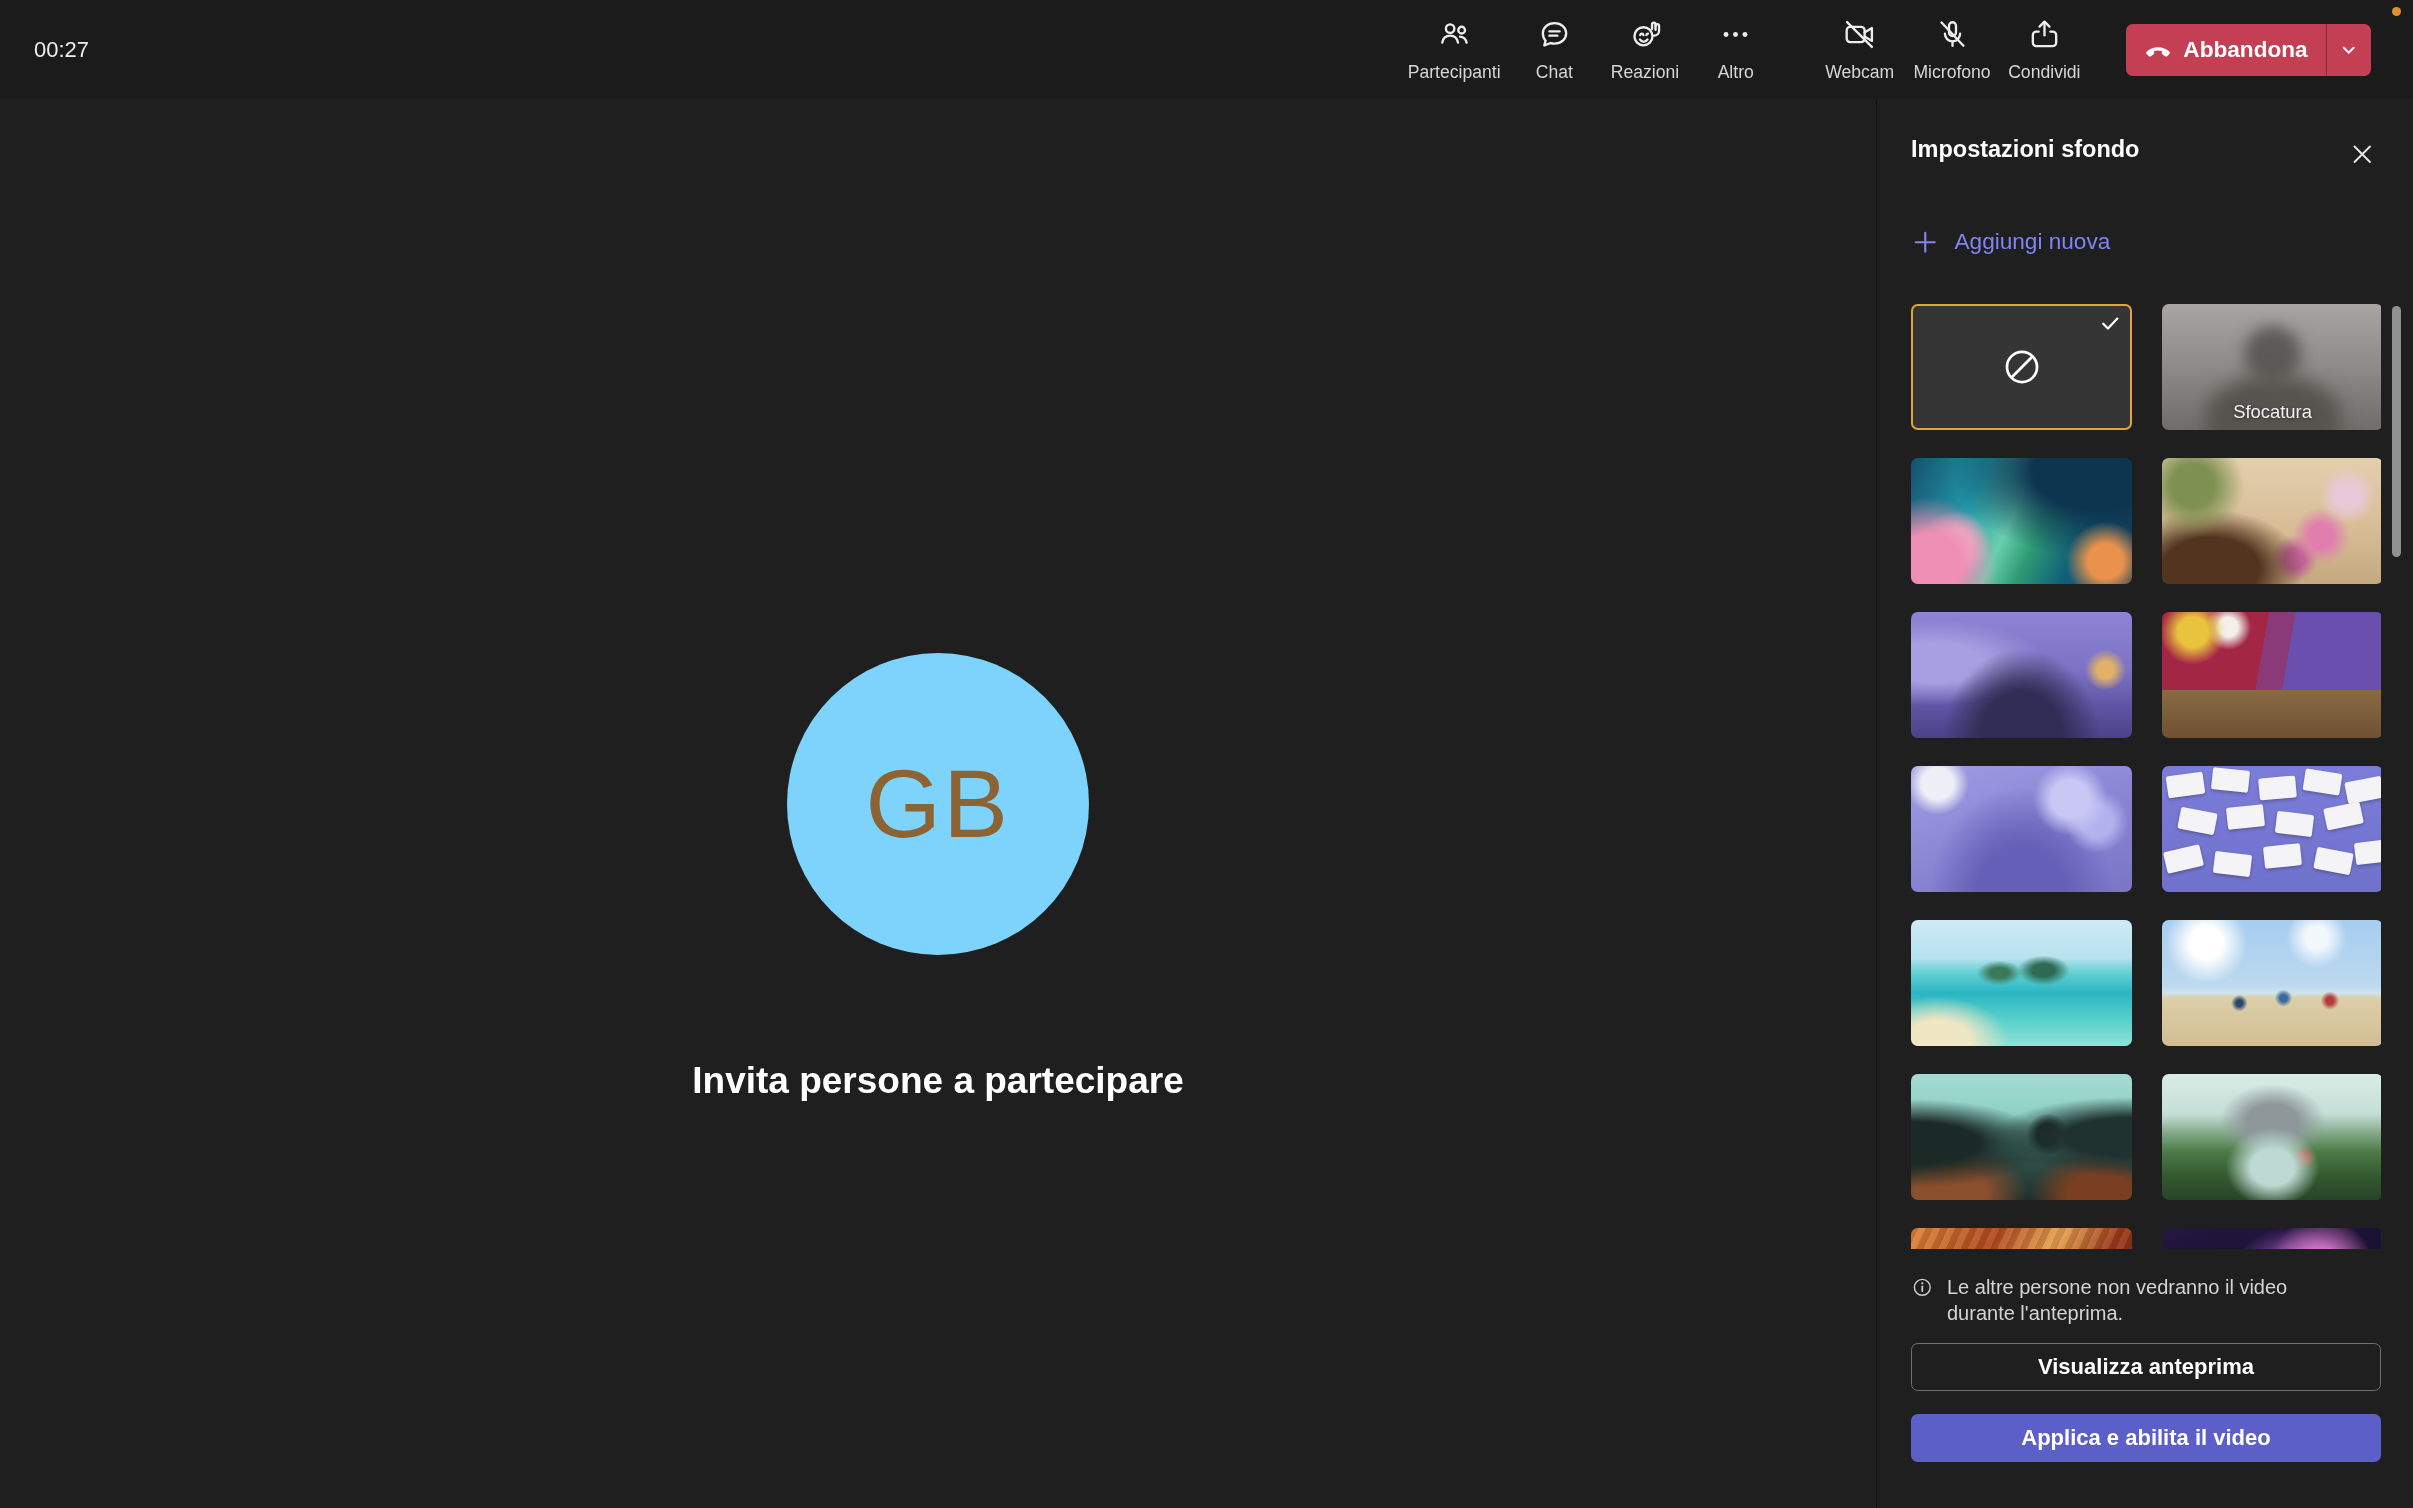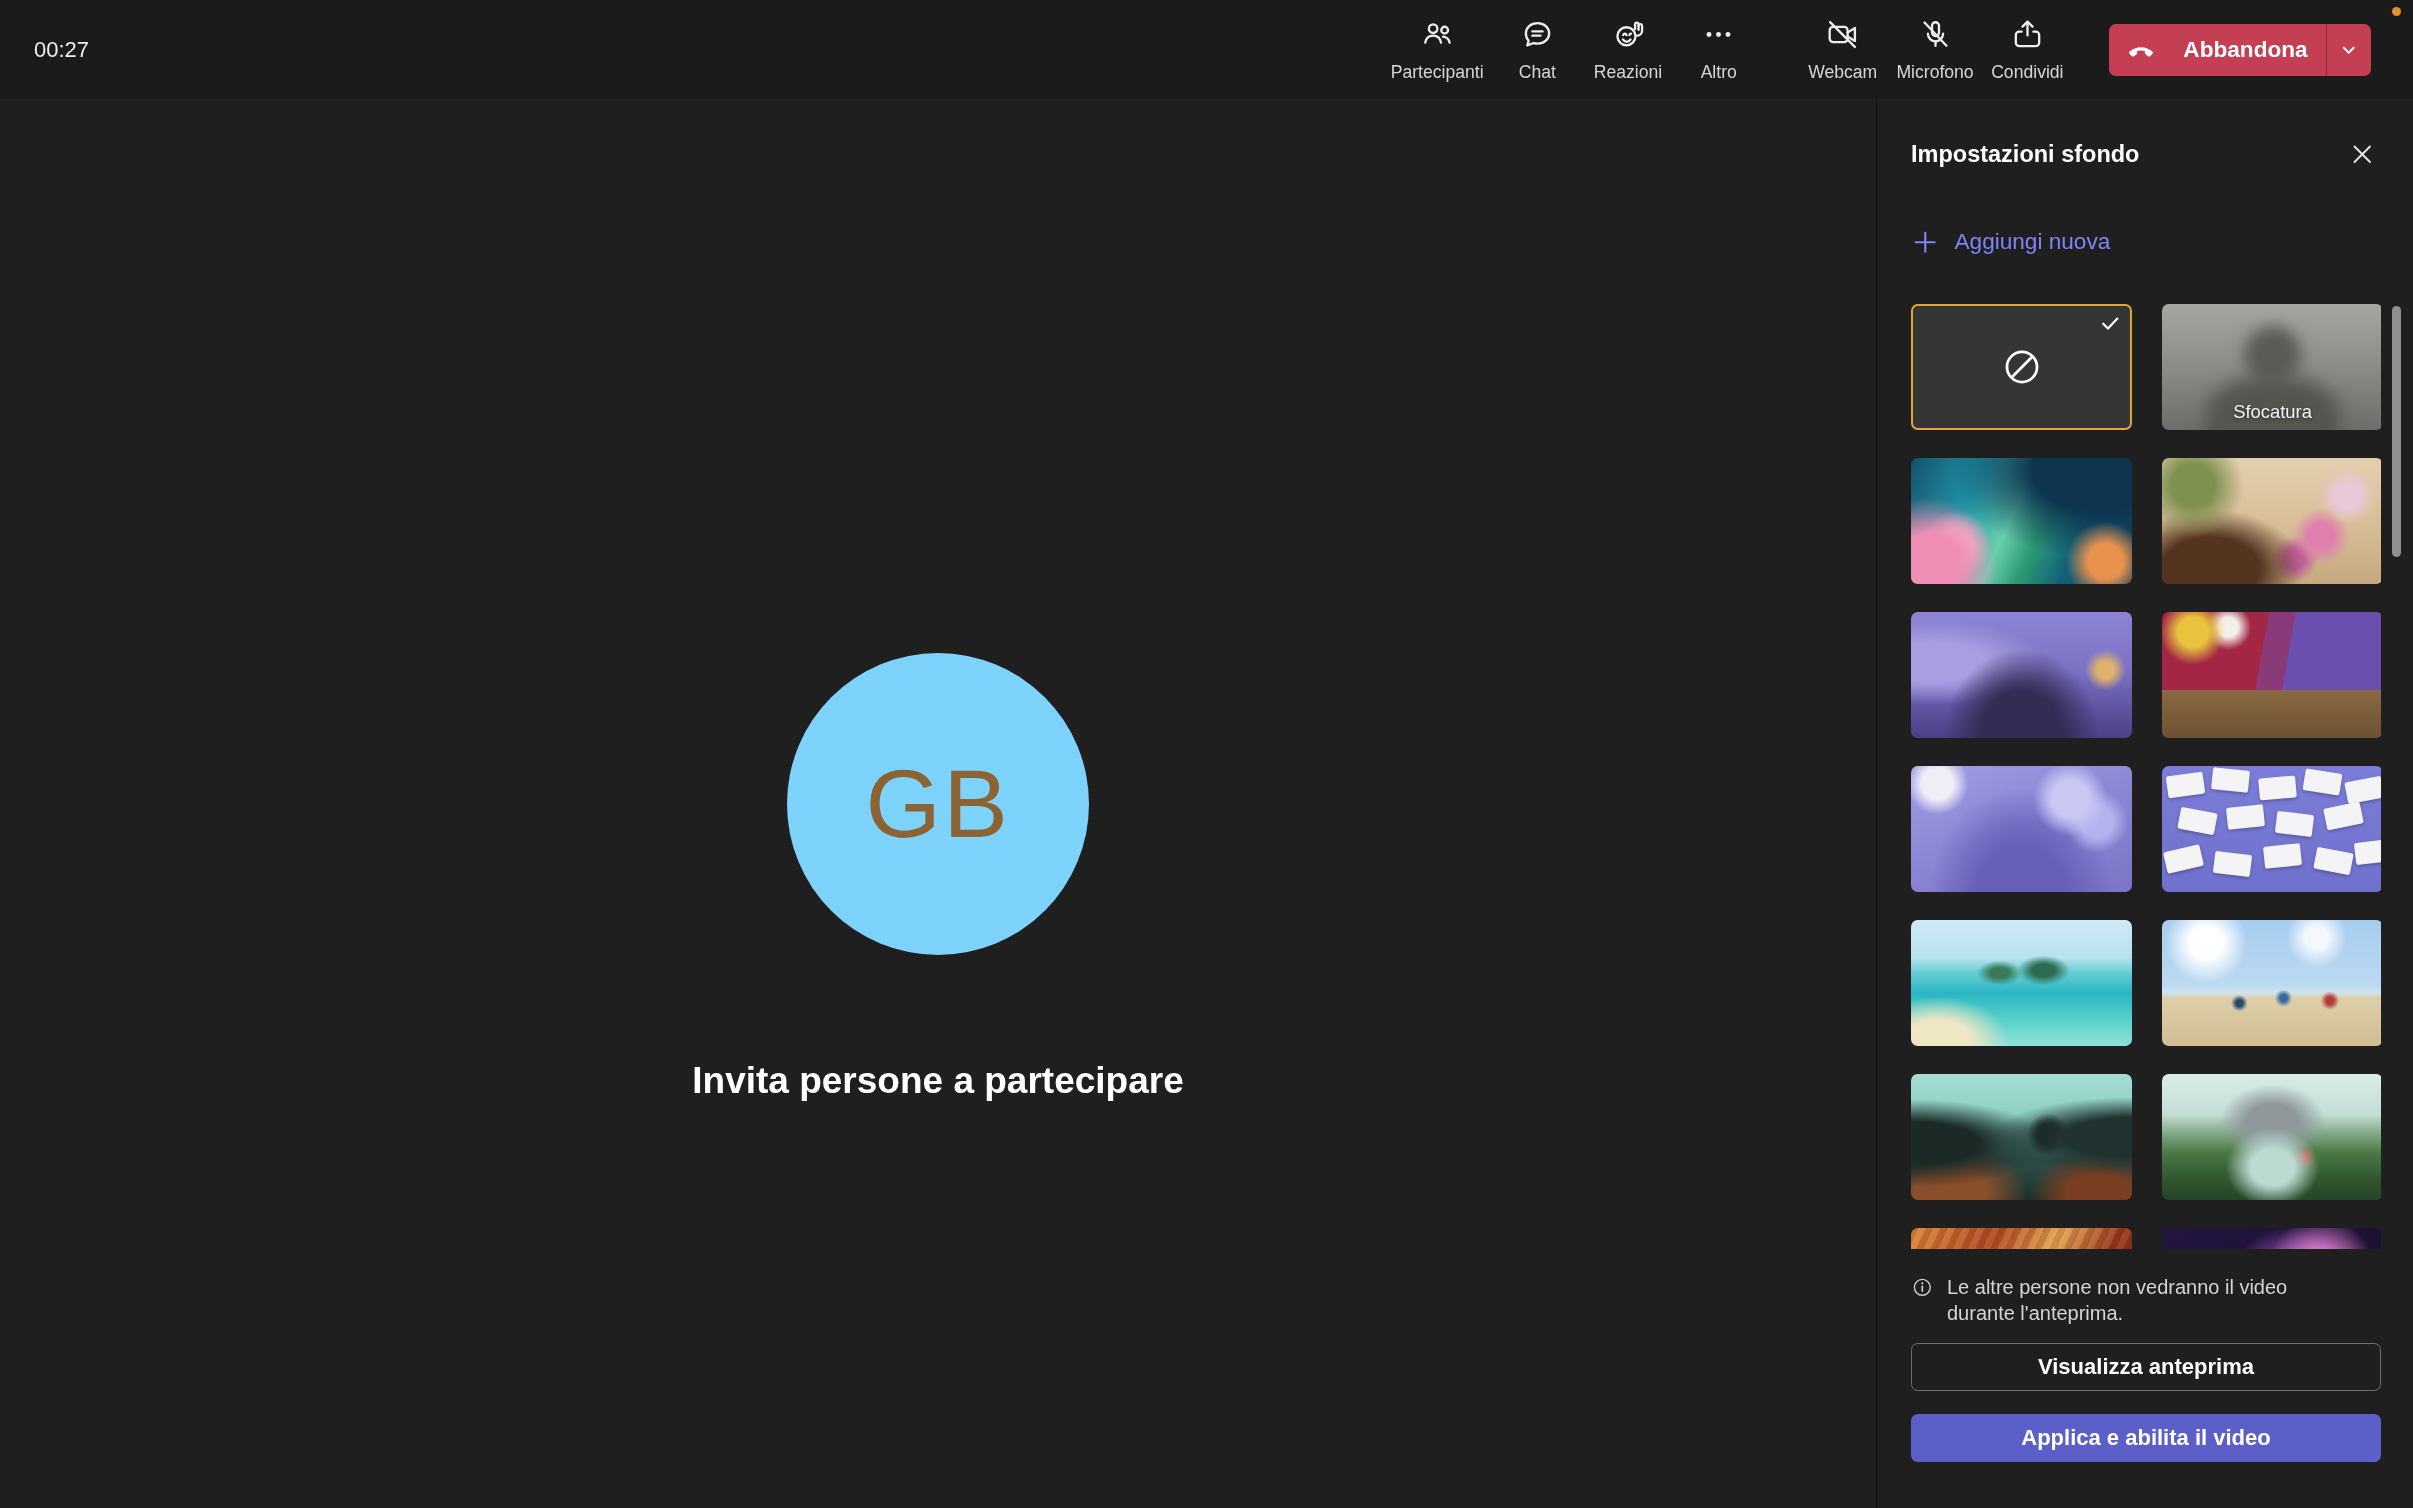--- a/index.html
+++ b/index.html
@@ -27,42 +27,42 @@
   .tb-group + .tb-group{margin-left:40px;}
   .tb-item{
     display:flex;flex-direction:column;align-items:center;gap:10px;
     min-width:84px;cursor:pointer;color:#ededed;padding:3.4px 5px;border-radius:5px;
   }
   .tb-item svg{width:35px;height:35px;}
   .tb-label{font-size:17.6px;color:#d6d6d6;white-space:nowrap;}
   .tbi{fill:none;stroke:currentColor;stroke-width:1.6;stroke-linecap:round;stroke-linejoin:round;}
   .tbi-fill{fill:currentColor;}
   .leave{margin-left:40px;display:flex;height:52px;border-radius:6.7px;overflow:hidden;background:var(--leave-button);}
-  .leave-main{display:flex;align-items:center;gap:27px;padding:0 18.4px 0 17px;cursor:pointer;}
+  .leave-main{display:flex;align-items:center;gap:10px;padding:0 18.4px 0 17px;cursor:pointer;}
   .leave-main svg{width:30px;height:30px;color:#fff;}
   .leave-main span{color:#fff;font-weight:700;font-size:22.6px;white-space:nowrap;}
   .leave-split{width:45px;display:flex;align-items:center;justify-content:center;border-left:0.8px solid rgba(0,0,0,.28);cursor:pointer;color:#fff;}
   .leave-split svg{width:23.5px;height:23.5px;}
   .notif-dot{position:absolute;top:6.7px;right:11.7px;width:9.2px;height:9.2px;border-radius:50%;background:#e0902f;}
   
   .content{display:flex;height:1410px;}
   .stage{flex:1;position:relative;background:#1f1f1f;}
   .avatar{
     position:absolute;top:554px;left:50%;transform:translateX(-50%);
     width:302px;height:302px;border-radius:50%;background:#7dd3fc;
     display:flex;align-items:center;justify-content:center;
   }
   .avatar span{font-size:97px;color:#8c6434;letter-spacing:2.5px;}
   .invite{position:absolute;top:961px;left:0;right:0;text-align:center;font-size:37px;font-weight:700;color:#ffffff;}
   
   .panel{
     width:537px;flex:0 0 537px;background:#1f1f1f;border-left:0.8px solid #121212;
     position:relative;display:flex;flex-direction:column;padding:0 32px 0 34px;
   }
-  .panel-header{margin-top:37px;display:flex;align-items:center;justify-content:space-between;gap:29px;}
+  .panel-header{margin-top:37px;display:flex;justify-content:space-between;gap:29px;}
   .panel-header h2{font-size:23.5px;font-weight:700;color:#fff;}
   .close-btn{background:none;border:none;cursor:pointer;color:#e8e8e8;width:37px;height:37px;display:flex;align-items:center;justify-content:center;}
   .close-btn svg{width:28.5px;height:28.5px;}
   .add-new{margin-top:55px;display:flex;align-items:center;gap:15px;color:var(--accent);font-size:22.6px;cursor:pointer;}
   .add-new svg{width:28.5px;height:28.5px;}
   .grid-viewport{margin-top:47px;height:945px;overflow:hidden;}
   .grid{display:grid;grid-template-columns:221px 221px;gap:28px 30px;}
   .thumb{position:relative;width:221px;height:126px;border-radius:6.7px;overflow:hidden;cursor:pointer;}
   .thumb.selected{border:2.5px solid var(--selected-border);}
   .thumb .check{position:absolute;top:6.7px;right:8.4px;width:22.6px;height:22.6px;}

